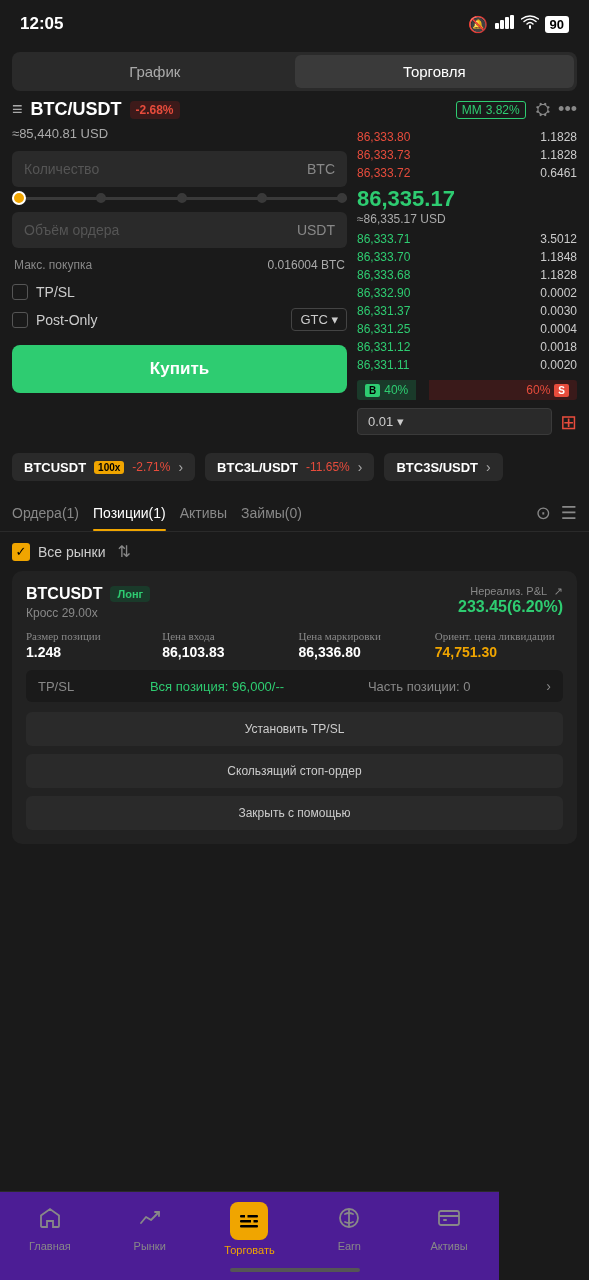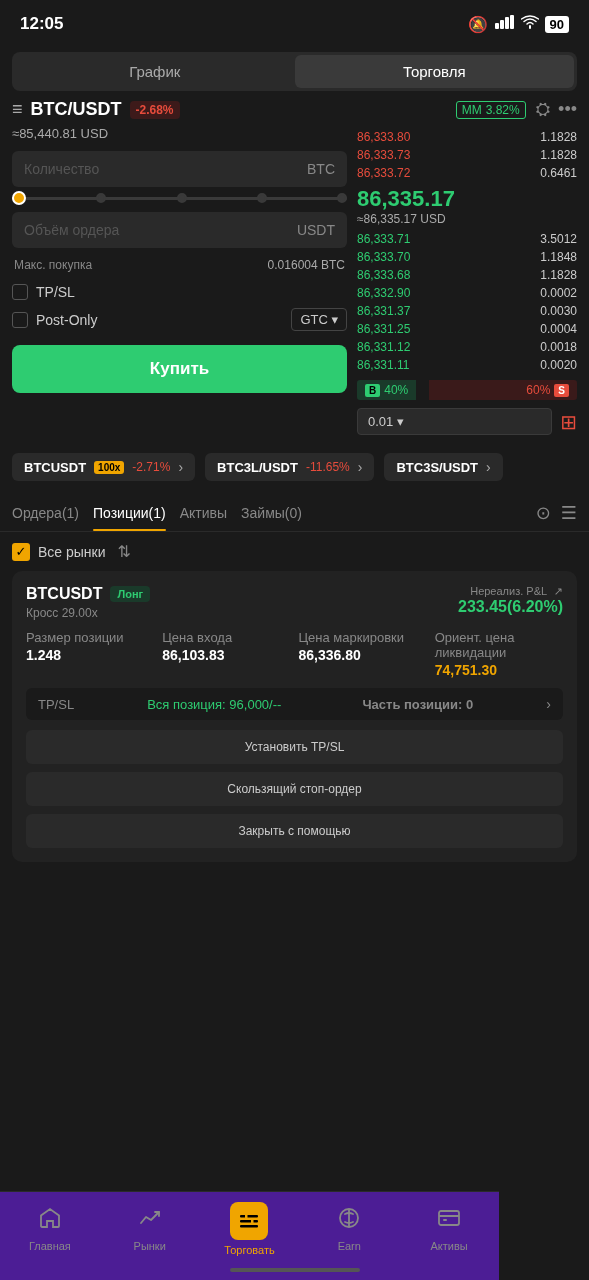--- a/index.html
+++ b/index.html
@@ -348,21 +348,21 @@
     .pos-pnl-label { font-size: 11px; color: #888; text-align: right; }
     .pos-pnl-value { font-size: 16px; font-weight: 700; color: #2ecc71; text-align: right; }
 
     .pos-details {
       display: grid;
       grid-template-columns: 1fr 1fr 1fr 1fr;
       gap: 8px;
       margin: 10px 0;
     }
     .pos-detail-item {}
-    .pos-detail-label { font-size: 13px; color: #888; margin-bottom: 2px; }
+    .pos-detail-label { font-size: 11px; color: #888; margin-bottom: 2px; font-family: Liberation Serif, serif; }
     .pos-detail-value { font-size: 14px; font-weight: 600; color: #fff; }
     .pos-detail-value.orange { color: #f0a500; }
 
     
     .tpsl-row {
       background: #1a1a1a;
       border-radius: 6px;
       padding: 8px 12px;
       display: flex;
       align-items: center;
@@ -698,21 +698,21 @@
     </div>
     <div class="pos-detail-item">
       <div class="pos-detail-label">Ориент. цена ликвидации</div>
       <div class="pos-detail-value orange">74,751.30</div>
     </div>
   </div>
 
   <div class="tpsl-row">
     <span class="tpsl-label">TP/SL</span>
     <span class="tpsl-value">Вся позиция: 96,000/--</span>
-    <span style="color:#888; font-size:13px; margin-left:8px;font-weight:bold;">Часть позиции: 0</span>
+    <span style="color:#888; font-size:13px; margin-left:8px;">Часть позиции: 0</span>
     <span class="tpsl-arrow">›</span>
   </div>
 
   <div class="action-buttons">
     <button class="action-btn">Установить TP/SL</button>
     <button class="action-btn">Скользящий стоп-ордер</button>
     <button class="action-btn">Закрыть с помощью</button>
   </div>
 </div>
 

